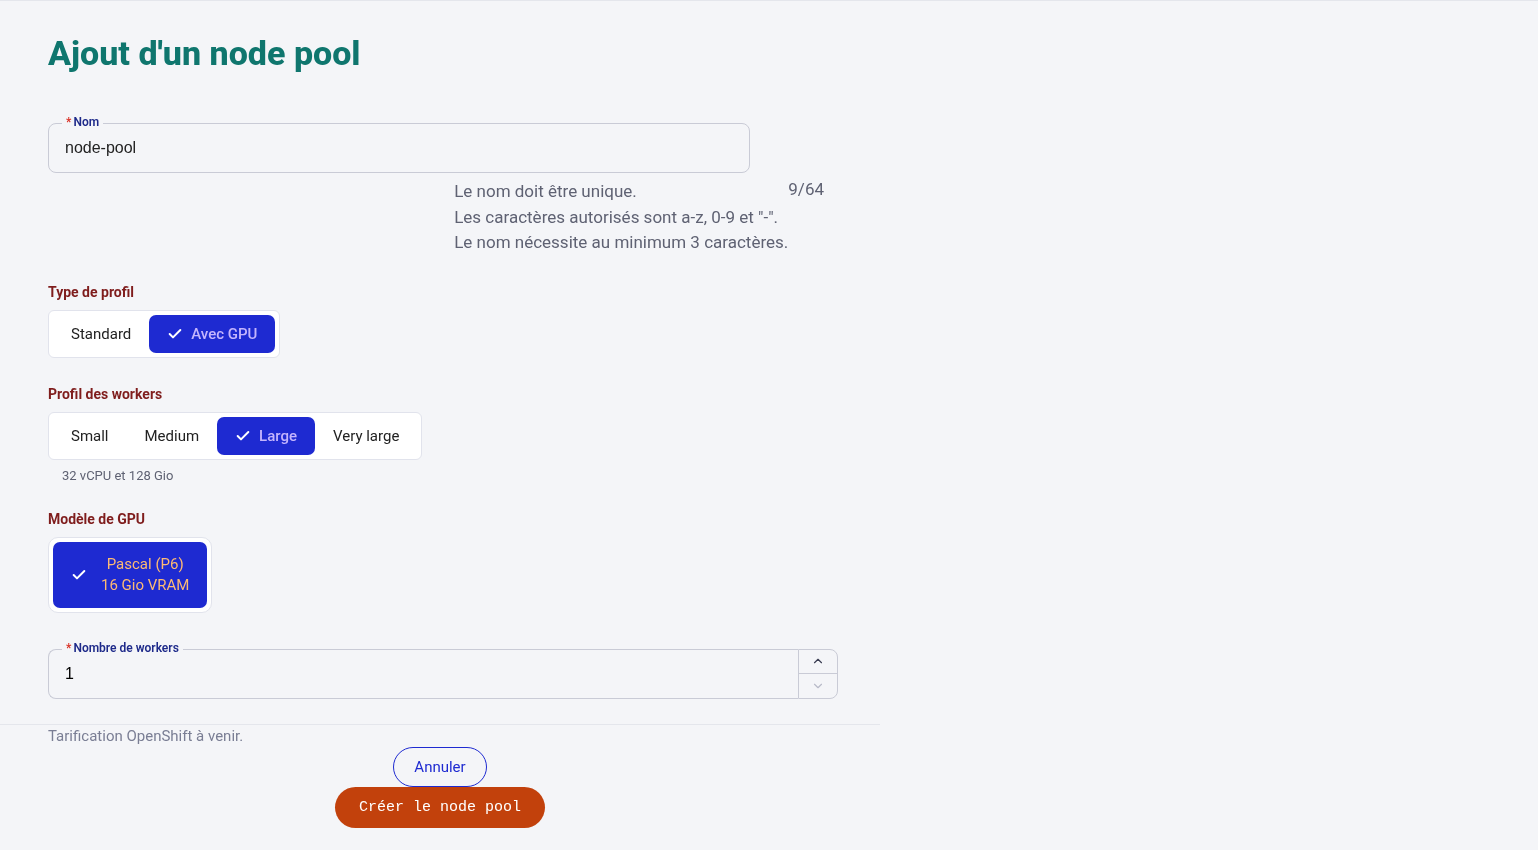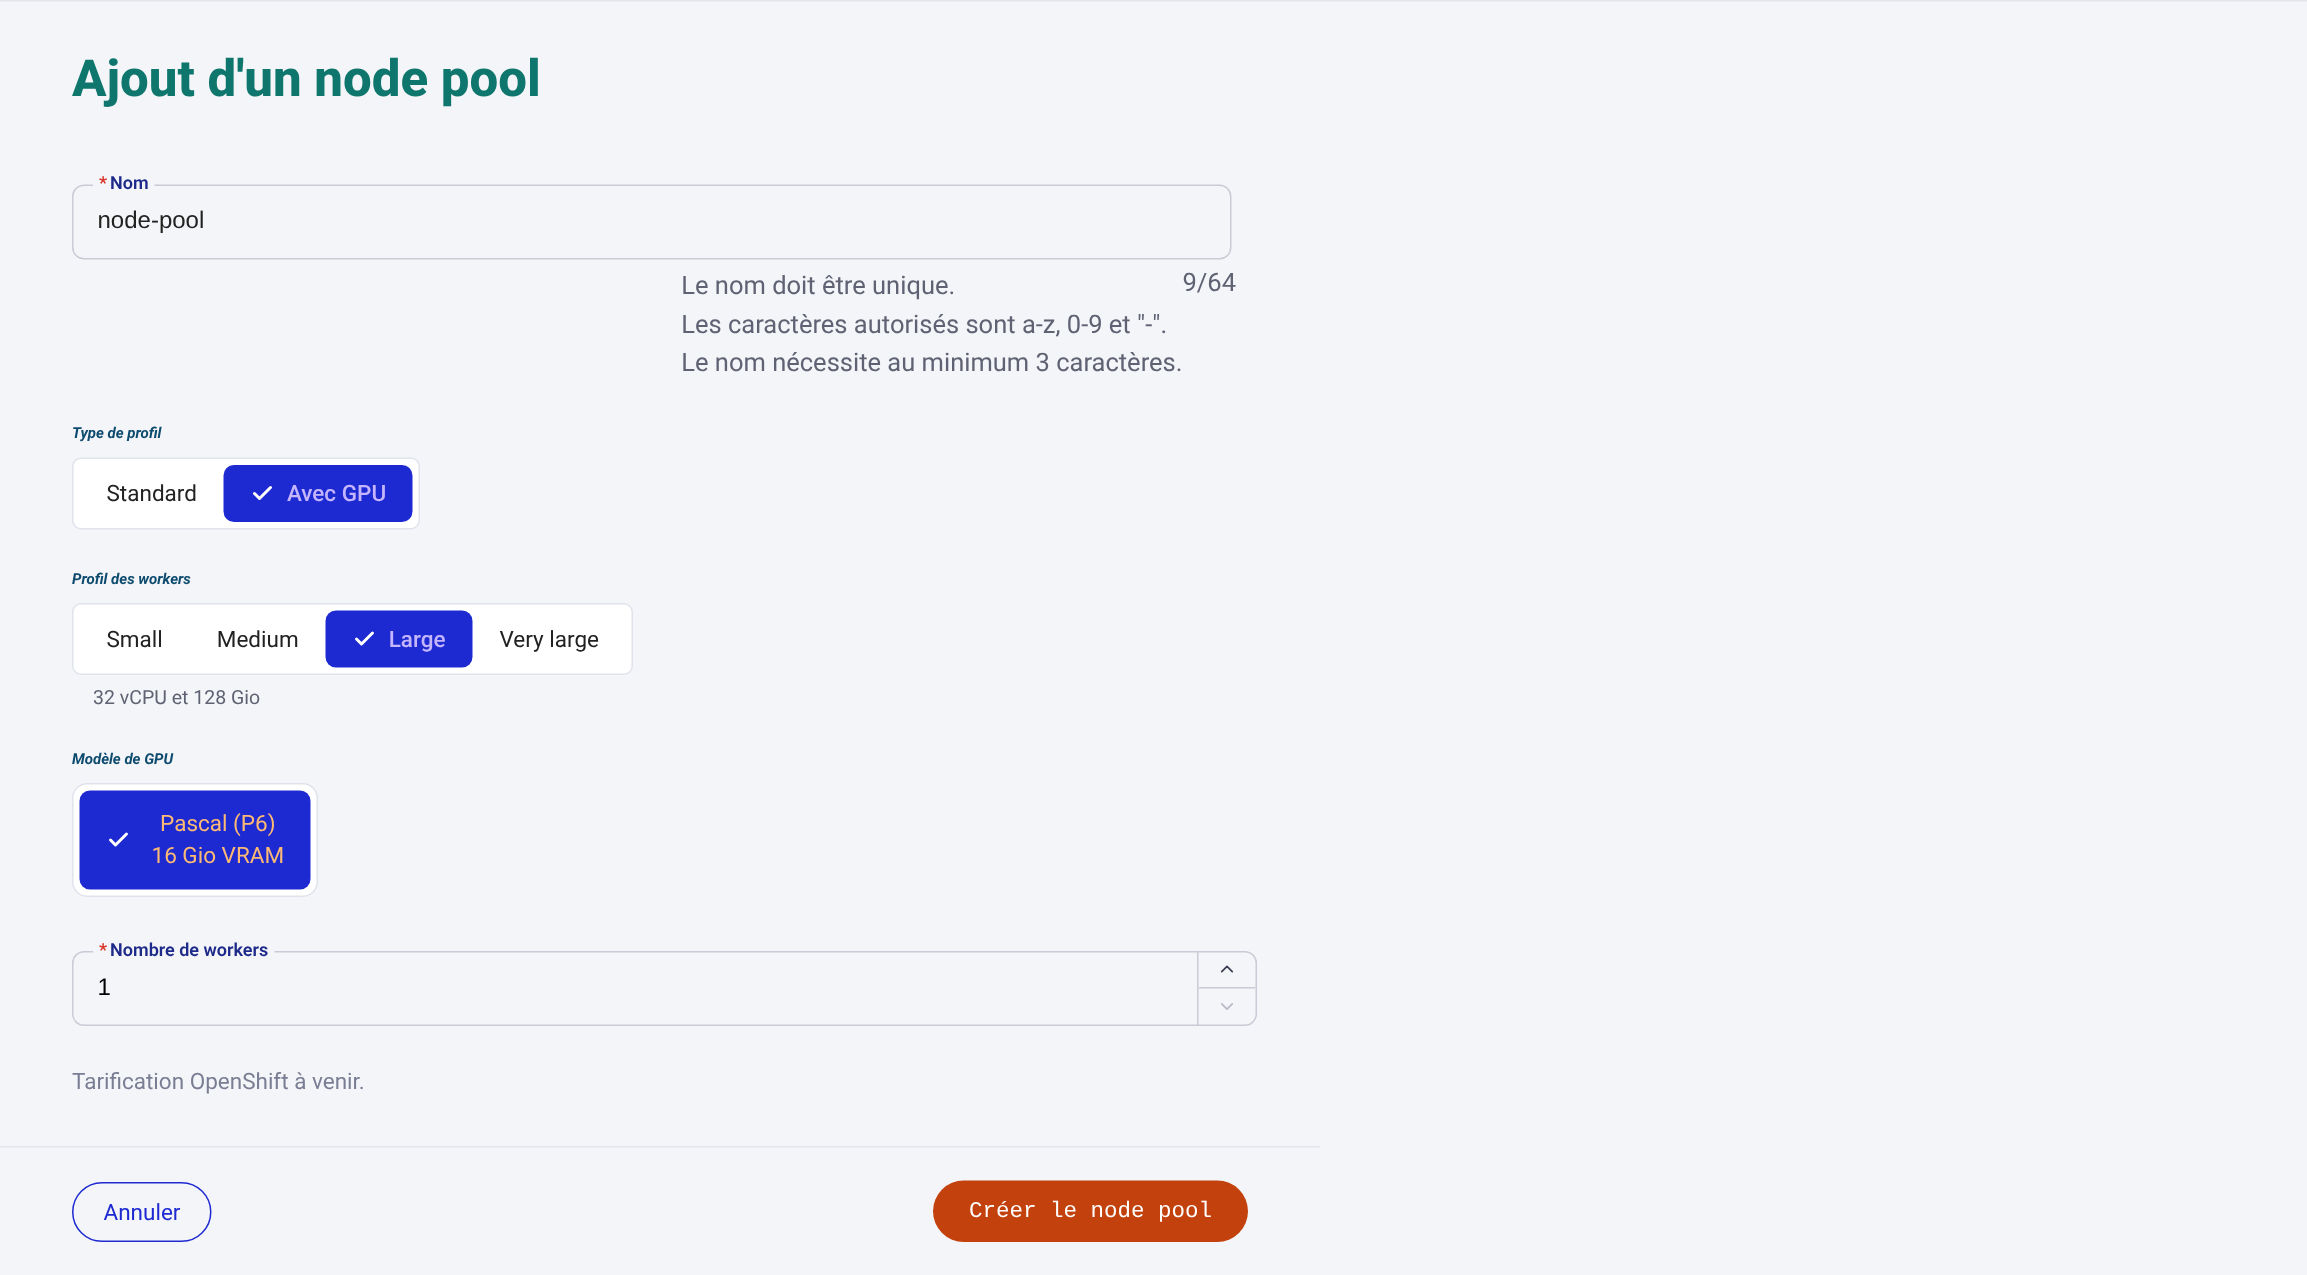--- a/index.html
+++ b/index.html
@@ -15,21 +15,21 @@
   .page {
     padding: 32px 48px 0 48px;
   }
   .page-title {
     font-size: 34px;
     font-weight: 800;
     color: #0f766e;
     margin-bottom: 50px;
   }
   .form-section { margin-bottom: 28px; }
-  .field-wrap { position: relative; width: 773px; }
+  .field-wrap { position: relative; width: 702px; }
   .float-label {
     position: absolute;
     top: -8px;
     left: 14px;
     background: #f4f5f8;
     padding: 0 4px;
     font-size: 12px;
     font-weight: 600;
     color: #1e2a8a;
   }
@@ -48,25 +48,24 @@
   .helper-row {
     display: flex;
     justify-content: flex-end;
     padding: 6px 14px 0 14px;
     font-size: 17px;
     color: #5f6273;
   }
   .helper-text { line-height: 1.5; }
   .counter { color: #5f6273; }
   .section-label {
-    font-size: 10px;
+    font-size: 14px;
     font-weight: 700;
-    color: #0c4a6e;
+    color: #7f1d1d;
     margin-bottom: 10px;
-    font-style: italic;
   }
   .seg-group {
     display: inline-flex;
     border: 1px solid #e1e3ec;
     border-radius: 6px;
     background: #fff;
     padding: 4px;
   }
   .seg-btn {
     border: none;
@@ -160,20 +159,21 @@
     position: absolute;
     left: 0;
     right: 0;
     bottom: 0;
     border-top: 1px solid #e4e6ec;
     padding: 22px 48px;
     display: flex;
     align-items: center;
     width: 880px;
     justify-content: space-between;
+    flex-direction: column;
   }
   .btn-outline {
     border: 1px solid #1e2ad1;
     background: transparent;
     color: #1e2ad1;
     padding: 10px 20px;
     border-radius: 22px;
     font-size: 15px;
     cursor: pointer;
     font-family: inherit;

